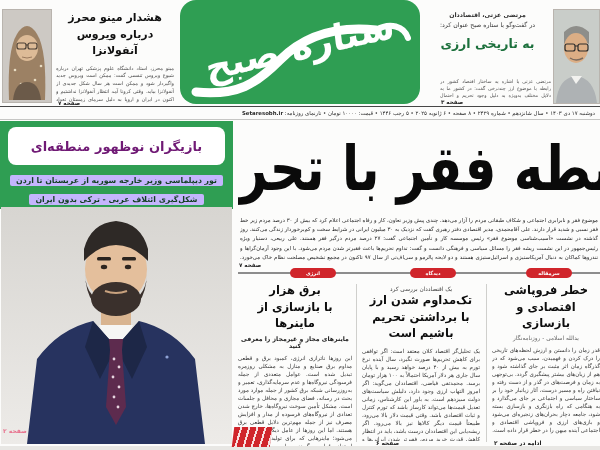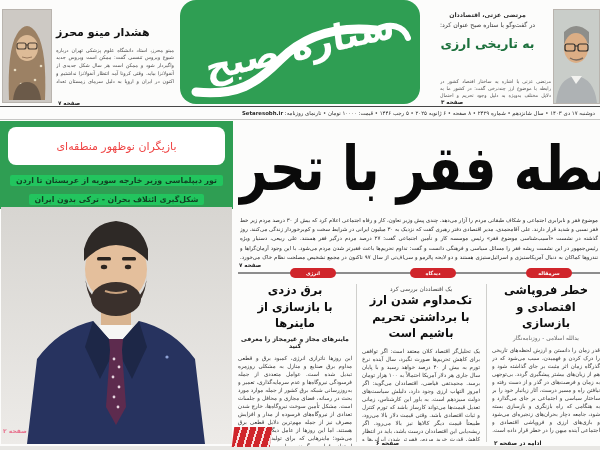--- a/index.html
+++ b/index.html
@@ -4,21 +4,21 @@
 <style>
   *{margin:0;padding:0;box-sizing:border-box}
   html,body{background:#e9e8e5}
   .page{position:relative;width:600px;height:450px;background:#fcfcfb;overflow:hidden;
         font-family:"DejaVu Sans",sans-serif;direction:rtl;color:#111}
 
   
   .flu{position:absolute;left:2px;top:7px;width:174px;height:99px}
   .flu-photo{position:absolute;left:0;top:2px;width:50px;height:94px;border:1px solid #b9b4ae;background:#cdc9c4}
   .flu-text{position:absolute;left:54px;top:0;width:118px;height:99px}
-  .flu-title{font-size:11px;font-weight:bold;line-height:1.5;text-align:left;margin-top:18px}
+  .flu-title{font-size:11px;font-weight:bold;line-height:1.5;text-align:center;margin-top:3px}
   .flu-body{font-size:5px;line-height:1.55;text-align:justify;color:#4a4a4a;margin-top:5px;height:38px;overflow:hidden}
   .flu-page{position:absolute;left:2px;bottom:0;font-size:5.6px;font-weight:bold;color:#222}
 
   
   .logo{position:absolute;left:180px;top:0;width:240px;height:104px;background:#2f9e53;border-radius:16px;overflow:hidden}
   .logo svg{position:absolute;left:0;top:0}
   .logo-title{position:absolute;left:0;top:26px;width:100%;text-align:center;color:#fff;
               font-size:36px;font-weight:bold;transform:rotate(-13deg) skewX(-6deg);white-space:nowrap}
   .logo-sub{position:absolute;left:152px;top:24px;color:#fff;font-size:9px;font-weight:bold;transform:rotate(-9deg)}
 
@@ -37,23 +37,23 @@
   .dateline{position:absolute;left:0;top:106px;width:600px;height:14px;border-top:1.5px solid #474747;
             border-bottom:1px solid #c6c6c4;font-size:5.4px;color:#2a2a2a;line-height:12px;
             padding:0 5px;white-space:nowrap;text-align:right;overflow:hidden}
   .website{font-weight:bold}
 
   
   .regional{position:absolute;left:0;top:121px;width:233px;height:329px}
   .regional-green{position:absolute;left:0;top:0;width:233px;height:88px;background:#2f9e53}
   .regional-headbox{position:absolute;left:8px;top:6px;width:217px;height:38px;background:#fff;border-radius:8px;
                     display:flex;align-items:center;justify-content:center}
-  .regional-headline{font-size:11px;font-weight:normal;color:#ef4444;white-space:nowrap}
+  .regional-headline{font-size:13px;font-weight:bold;color:#701a75;white-space:nowrap}
   .regional-subs{position:absolute;left:0;top:47px;width:233px;text-align:center}
-  .regional-sub{display:inline-block;background:#22c55e;color:#123f22;font-size:7.8px;font-weight:bold;
+  .regional-sub{display:inline-block;background:#c4b5fd;color:#123f22;font-size:7.8px;font-weight:bold;
                 padding:1px 6px;margin-top:3px;border-radius:2px;white-space:nowrap}
   .photo-suit{position:absolute;left:1px;top:86px;width:231px;height:237px;background:#dedcd9}
   .regional-page{position:absolute;left:3px;top:306px;font-size:6px;font-weight:bold;color:#e8718d;z-index:3}
 
   
   .lead-headline{position:absolute;left:238px;top:122px;width:362px;height:92px;overflow:hidden;
                  display:flex;align-items:center;justify-content:center}
   .lead-headline span{font-size:48px;font-weight:bold;white-space:nowrap;letter-spacing:-1px;
                       transform:scale(1.04,1.3);color:#0a0a0a}
   .lead-body{position:absolute;left:240px;top:216px;width:358px;height:45px;font-size:5.4px;line-height:1.7;
@@ -108,20 +108,21 @@
         <rect x="14" y="33" width="9" height="6" rx="2" fill="none" stroke="#4a3f35" stroke-width="1.2"></rect>
         <rect x="25" y="33" width="9" height="6" rx="2" fill="none" stroke="#4a3f35" stroke-width="1.2"></rect>
         <line x1="23" y1="35" x2="25" y2="35" stroke="#4a3f35" stroke-width="1"></line>
         <path d="M19,47 Q24,49 29,47" stroke="#9a7a5e" stroke-width="1" fill="none"></path>
         <path d="M10,90 Q12,72 24,72 Q36,72 38,90 Z" fill="#6b5a49"></path>
       </svg>
     </div>
     <div class="flu-text">
       <h2 class="flu-title">
         <div>هشدار مینو محرز</div>
+        <div>درباره ویروس آنفولانزا</div>
       </h2>
       <p class="flu-body">مینو محرز، استاد دانشگاه علوم پزشکی تهران درباره شیوع ویروس تنفسی گفت: ممکن است ویروس جدید واگیردار شود و ممکن است هر سال شکل جدیدی از آنفولانزا بیاید. وقتی کرونا آمد انتظار آنفولانزا نداشتیم و اکنون در ایران و اروپا به دلیل سرمای زمستان تعداد زیادی بیمار داریم و گاه با آنفولانزای اشکال جدید مواجهیم و باید واکسن‌های فعلی روی آن اثر داشته باشد.</p>
       <span class="flu-page">صفحه ۷</span>
     </div>
   </section>
 
   <div class="logo">
     <svg width="240" height="104" viewBox="0 0 240 104">
       <path d="M16,92 C58,96 76,84 100,60 C126,34 158,26 196,30" fill="none" stroke="#ffffff" stroke-width="9" stroke-linecap="round"></path>
       <path d="M196,30 C210,22 224,26 228,38" fill="none" stroke="#ffffff" stroke-width="6" stroke-linecap="round"></path>
@@ -160,21 +161,21 @@
     <span class="website">Setaresobh.ir</span>
   </div>
 
   <section class="regional">
     <div class="regional-green"></div>
     <div class="regional-headbox">
       <span class="regional-headline">بازیگران نوظهور منطقه‌ای</span>
     </div>
     <div class="regional-subs">
       <span class="regional-sub">تور دیپلماسی وزیر خارجه سوریه از عربستان تا اردن</span><br>
-      <span class="regional-sub">شکل‌گیری ائتلاف بحران - ترکی بدون ایران</span>
+      <span class="regional-sub">شکل‌گیری ائتلاف عربی - ترکی بدون ایران</span>
     </div>
     <div class="photo-suit">
       <svg width="231" height="237" viewBox="0 0 231 237">
         <defs>
           <linearGradient id="bgst" x1="0" y1="0" x2="0" y2="1">
             <stop offset="0" stop-color="#d7d5d1"></stop>
               <stop offset="1" stop-color="#edebe8"></stop>
           </linearGradient>
         </defs>
         <rect width="231" height="237" fill="url(#bgst)"></rect>
@@ -217,21 +218,21 @@
     <span class="capsule cap-currency">دیدگاه</span>
     <span class="capsule cap-editorial">سرمقاله</span>
   </div>
 
   <div class="cols">
     <div class="vsep vsep1"></div>
     <div class="vsep vsep2"></div>
 
     <article class="col col-energy">
       <h3 class="col-title">
-        <div>برق دزدی</div>
+        <div>برق هزار</div>
         <div>با بازسازی از ماینرها</div>
       </h3>
       <div class="col-sub">ماینرهای مجاز و غیرمجاز را معرفی کنید</div>
       <p class="col-body"><span>این روزها ناترازی انرژی، کمبود برق و قطعی مداوم برق صنایع و منازل به مشکلی روزمره تبدیل شده است. عوامل متعددی از جمله فرسودگی نیروگاه‌ها و عدم سرمایه‌گذاری، تعمیر و به‌روزرسانی شبکه برق کشور از جمله موارد مورد بحث در رسانه، فضای مجازی و محافل و جلسات است. مشکل تأمین سوخت نیروگاه‌ها، خارج شدن تعدادی از نیروگاه‌های فرسوده از مدار و افزایش مصرف نیز از جمله مهم‌ترین دلایل قطعی برق هستند. اما این روزها از عامل دیگری نیز صحبت می‌شود؛ ماینرهایی که برای تولید رمزارز مورد استفاده قرار می‌گیرند و با مصرف بالای برق موجب پدید آمدن وضعیت کنونی معرفی شده‌اند. اما استفاده از ماینر و پدیده ماینینگ به دلیل مصرف بالای برق، کاری نیست که</span> </p>
       <span class="col-page">صفحه ۴</span>
       <div class="red-stamp"></div>
     </article>
 
     <article class="col col-currency">
       <div class="cur-box"></div>

